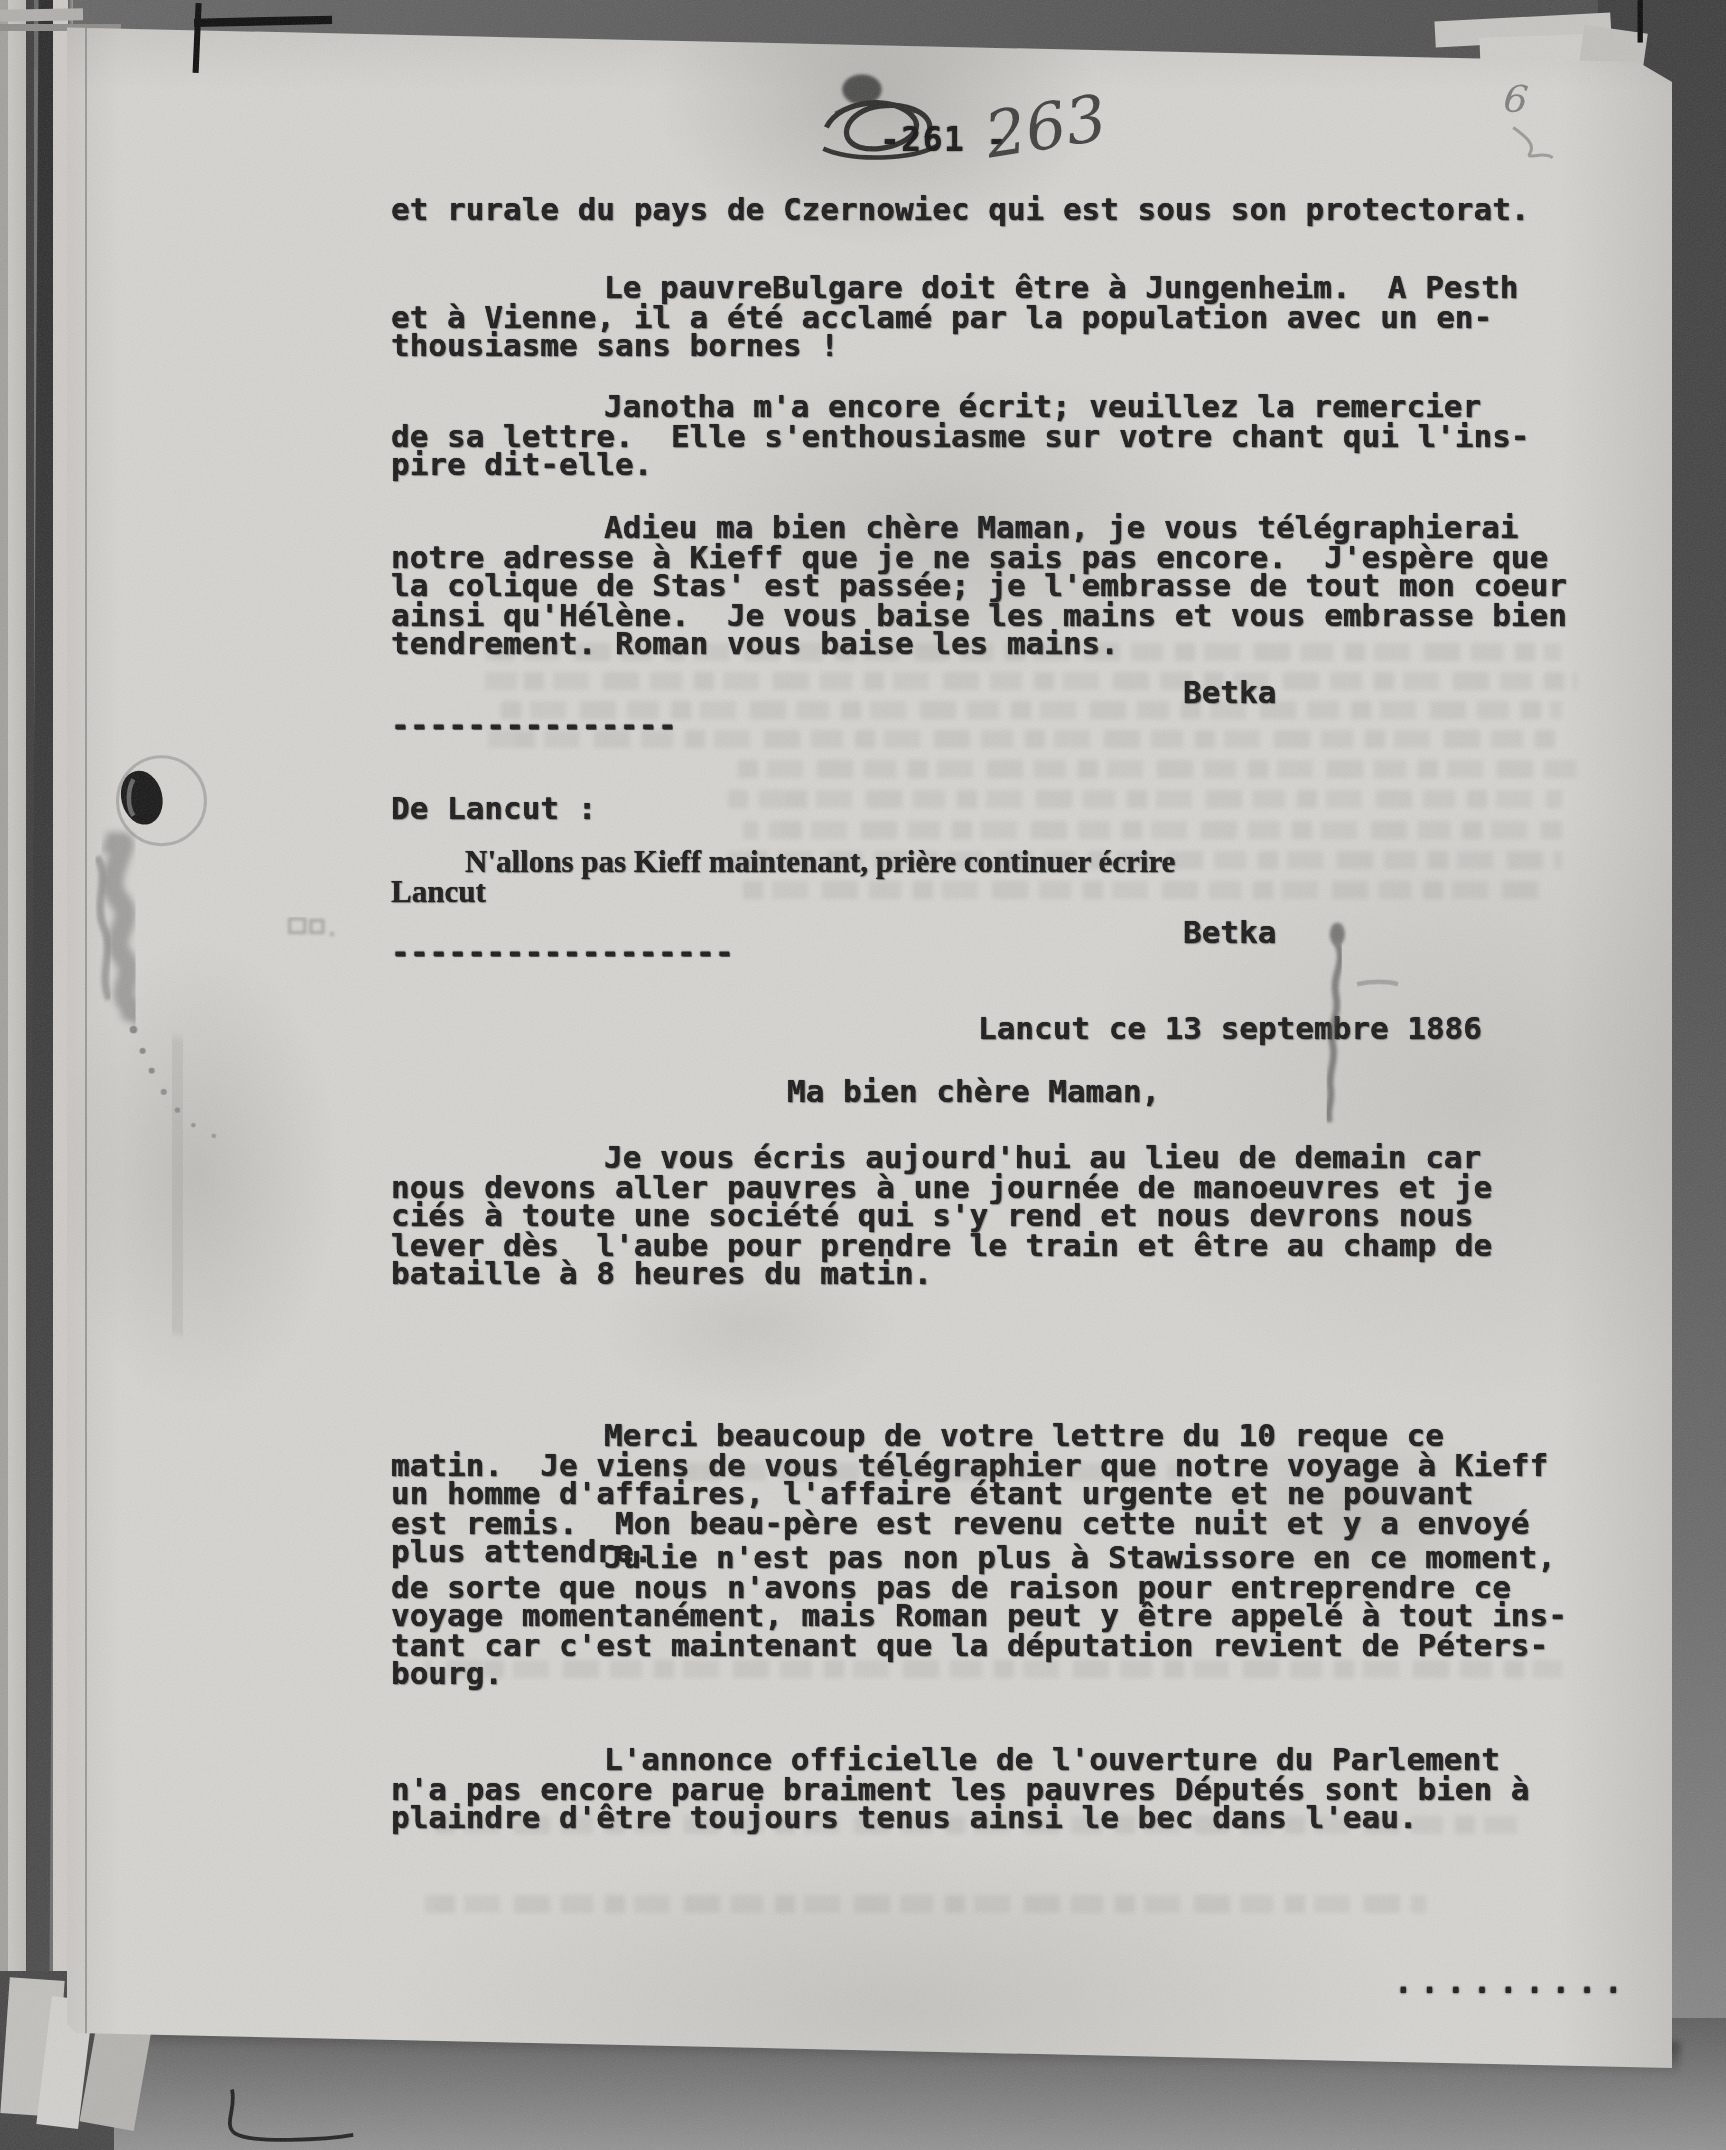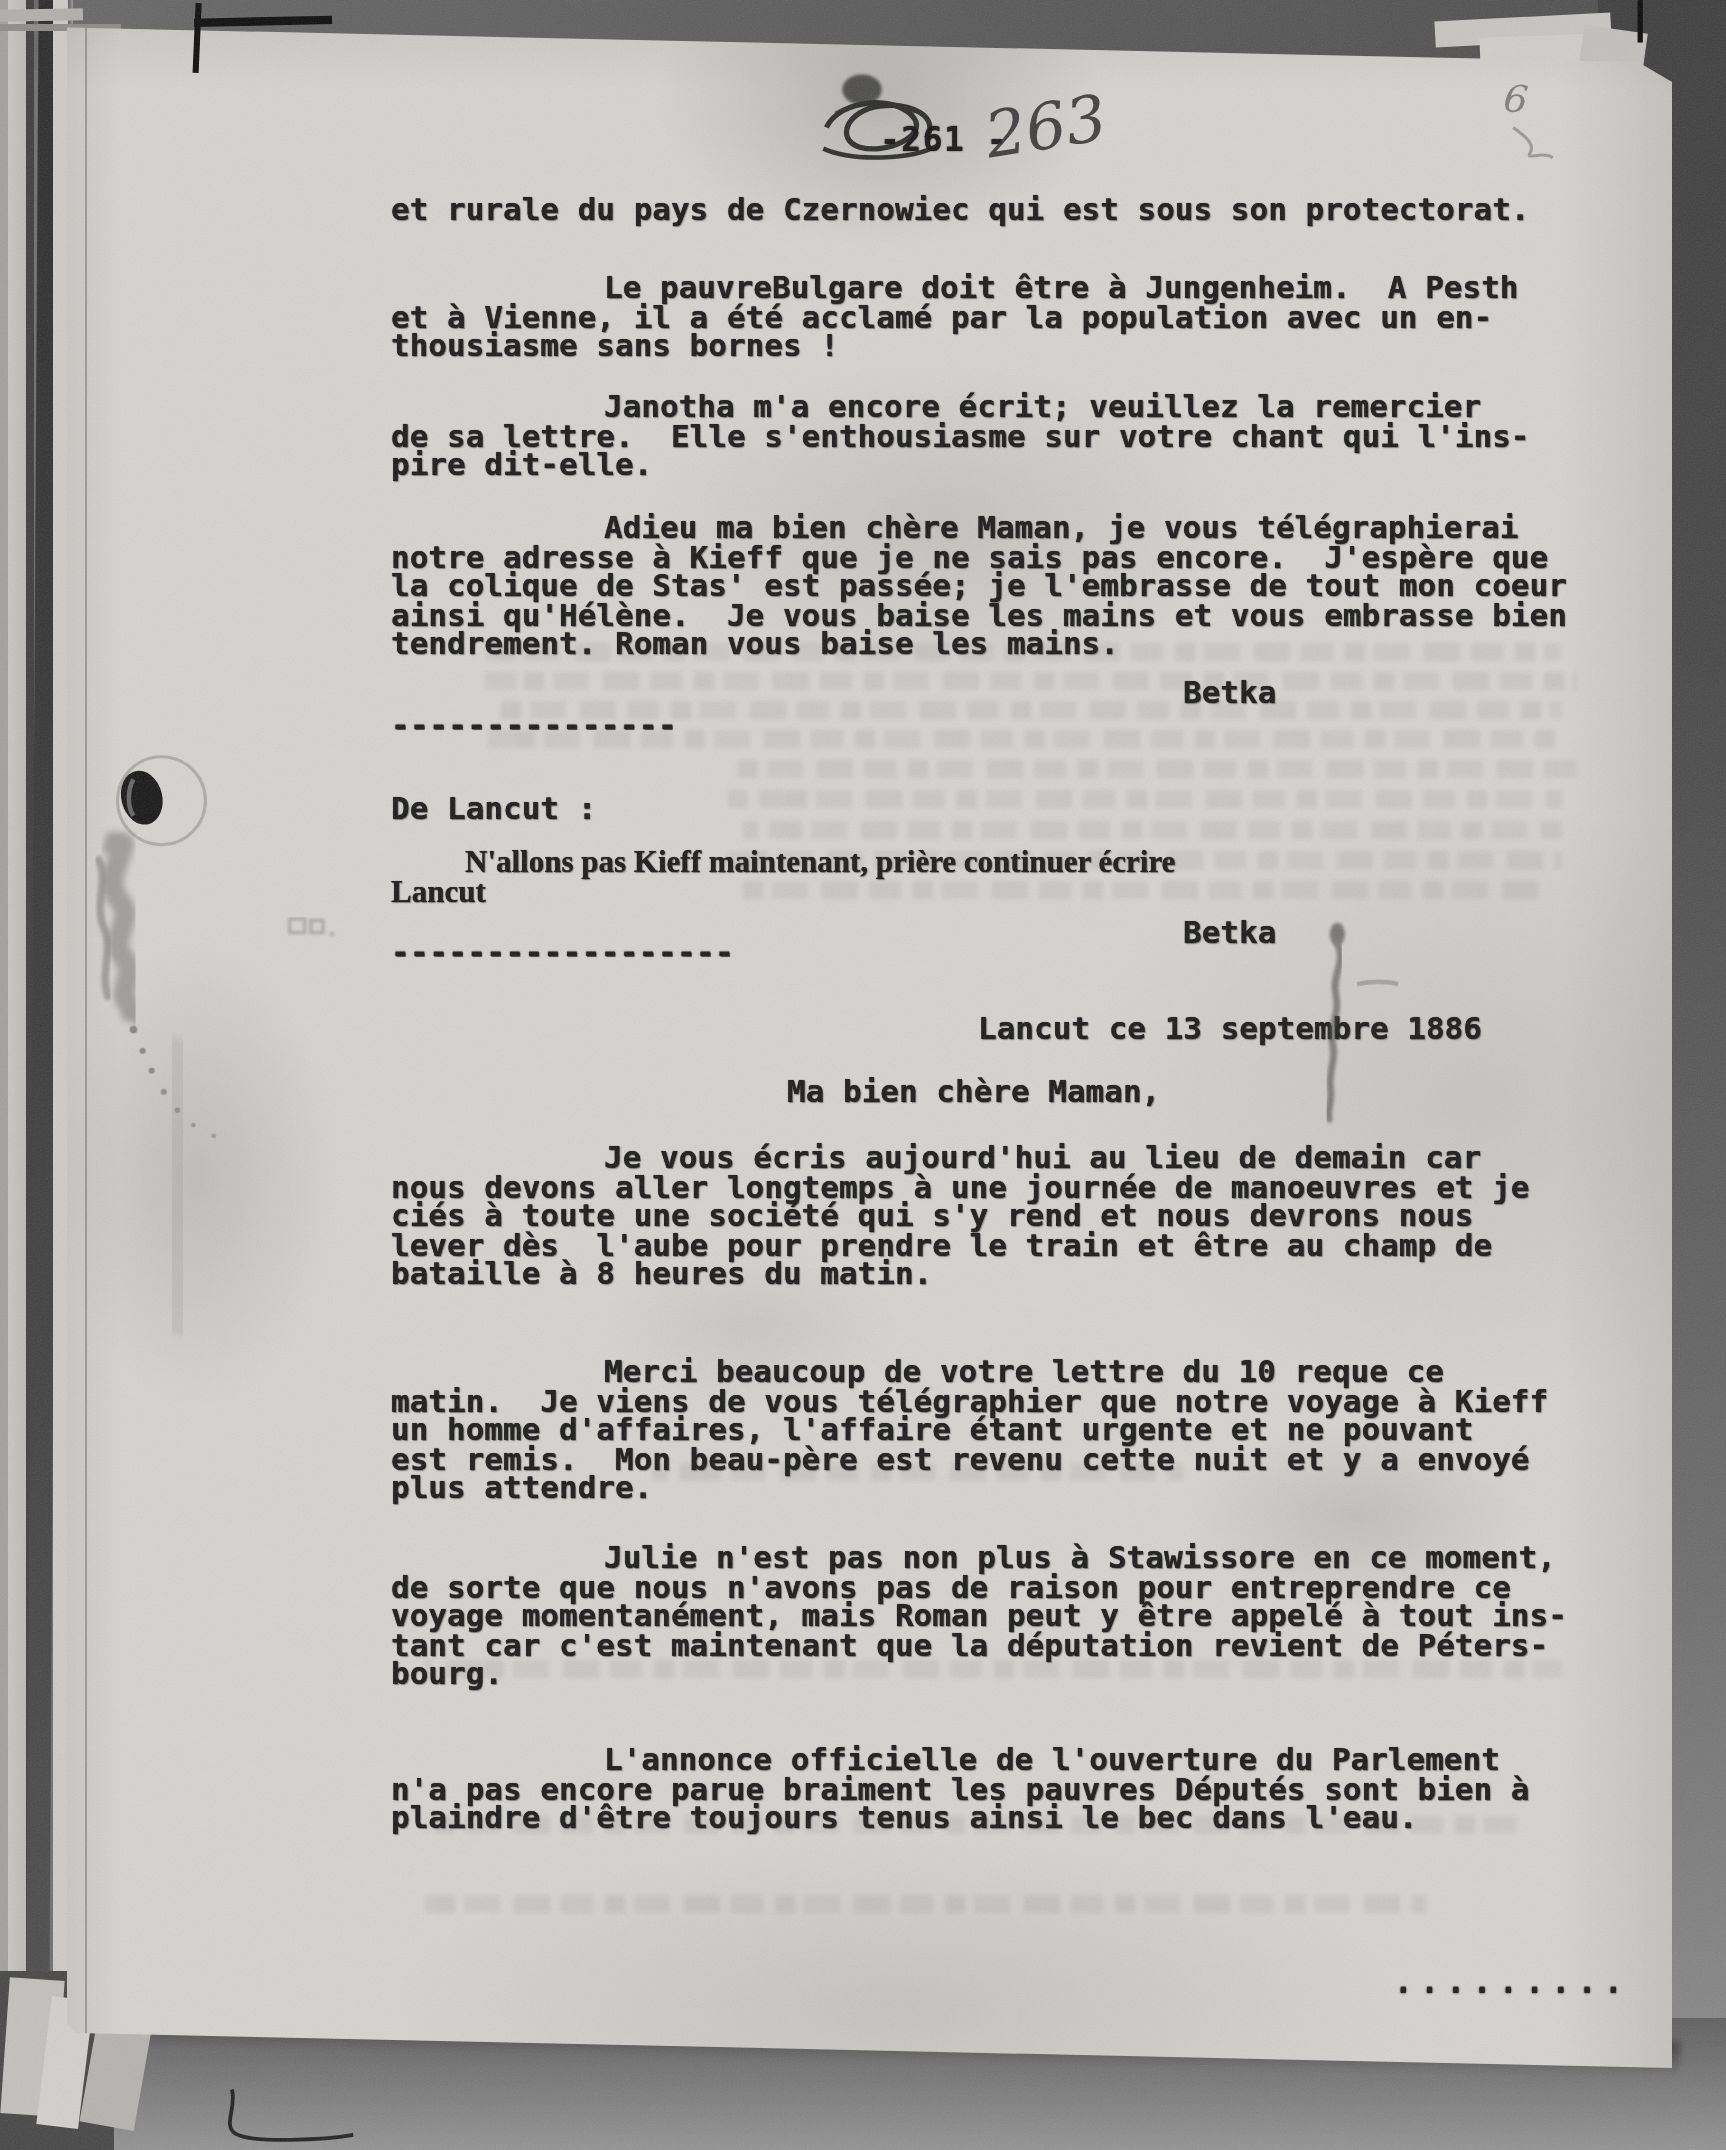--- a/index.html
+++ b/index.html
@@ -149,26 +149,26 @@
           <div class="line">------------------</div>
         </div>
         <div class="block" style="top: 956px; left: 587px; text-align: right;">
           <div class="line">Lancut ce 13 septembre 1886</div>
         </div>
         <div class="block" style="top: 1019px; left: 396px;">
           <div class="line">Ma bien chère Maman,</div>
         </div>
         <div class="block" style="top: 1085px;">
           <div class="line" style="padding-left: 213px;">Je vous écris aujourd'hui au lieu de demain car</div>
-          <div class="line">nous devons aller longtemps à une journée de manoeuvres et je</div>
+          <div class="line">nous devons aller pauvres à une journée de manoeuvres et je</div>
           <div class="line">ciés à toute une société qui s'y rend et nous devrons nous</div>
           <div class="line">lever dès  l'aube pour prendre le train et être au champ de</div>
           <div class="line">bataille à 8 heures du matin.</div>
         </div>
-        <div class="block" style="top: 1299px;">
+        <div class="block" style="top: 1363px;">
           <div class="line" style="padding-left: 213px;">Merci beaucoup de votre lettre du 10 reque ce</div>
           <div class="line">matin.  Je viens de vous télégraphier que notre voyage à Kieff</div>
           <div class="line">un homme d'affaires, l'affaire étant urgente et ne pouvant</div>
           <div class="line">est remis.  Mon beau-père est revenu cette nuit et y a envoyé</div>
           <div class="line">plus attendre.</div>
         </div>
         <div class="block" style="top: 1485px;">
           <div class="line" style="padding-left: 213px;">Julie n'est pas non plus à Stawissore en ce moment,</div>
           <div class="line">de sorte que nous n'avons pas de raison pour entreprendre ce</div>
           <div class="line">voyage momentanément, mais Roman peut y être appelé à tout ins-</div>

